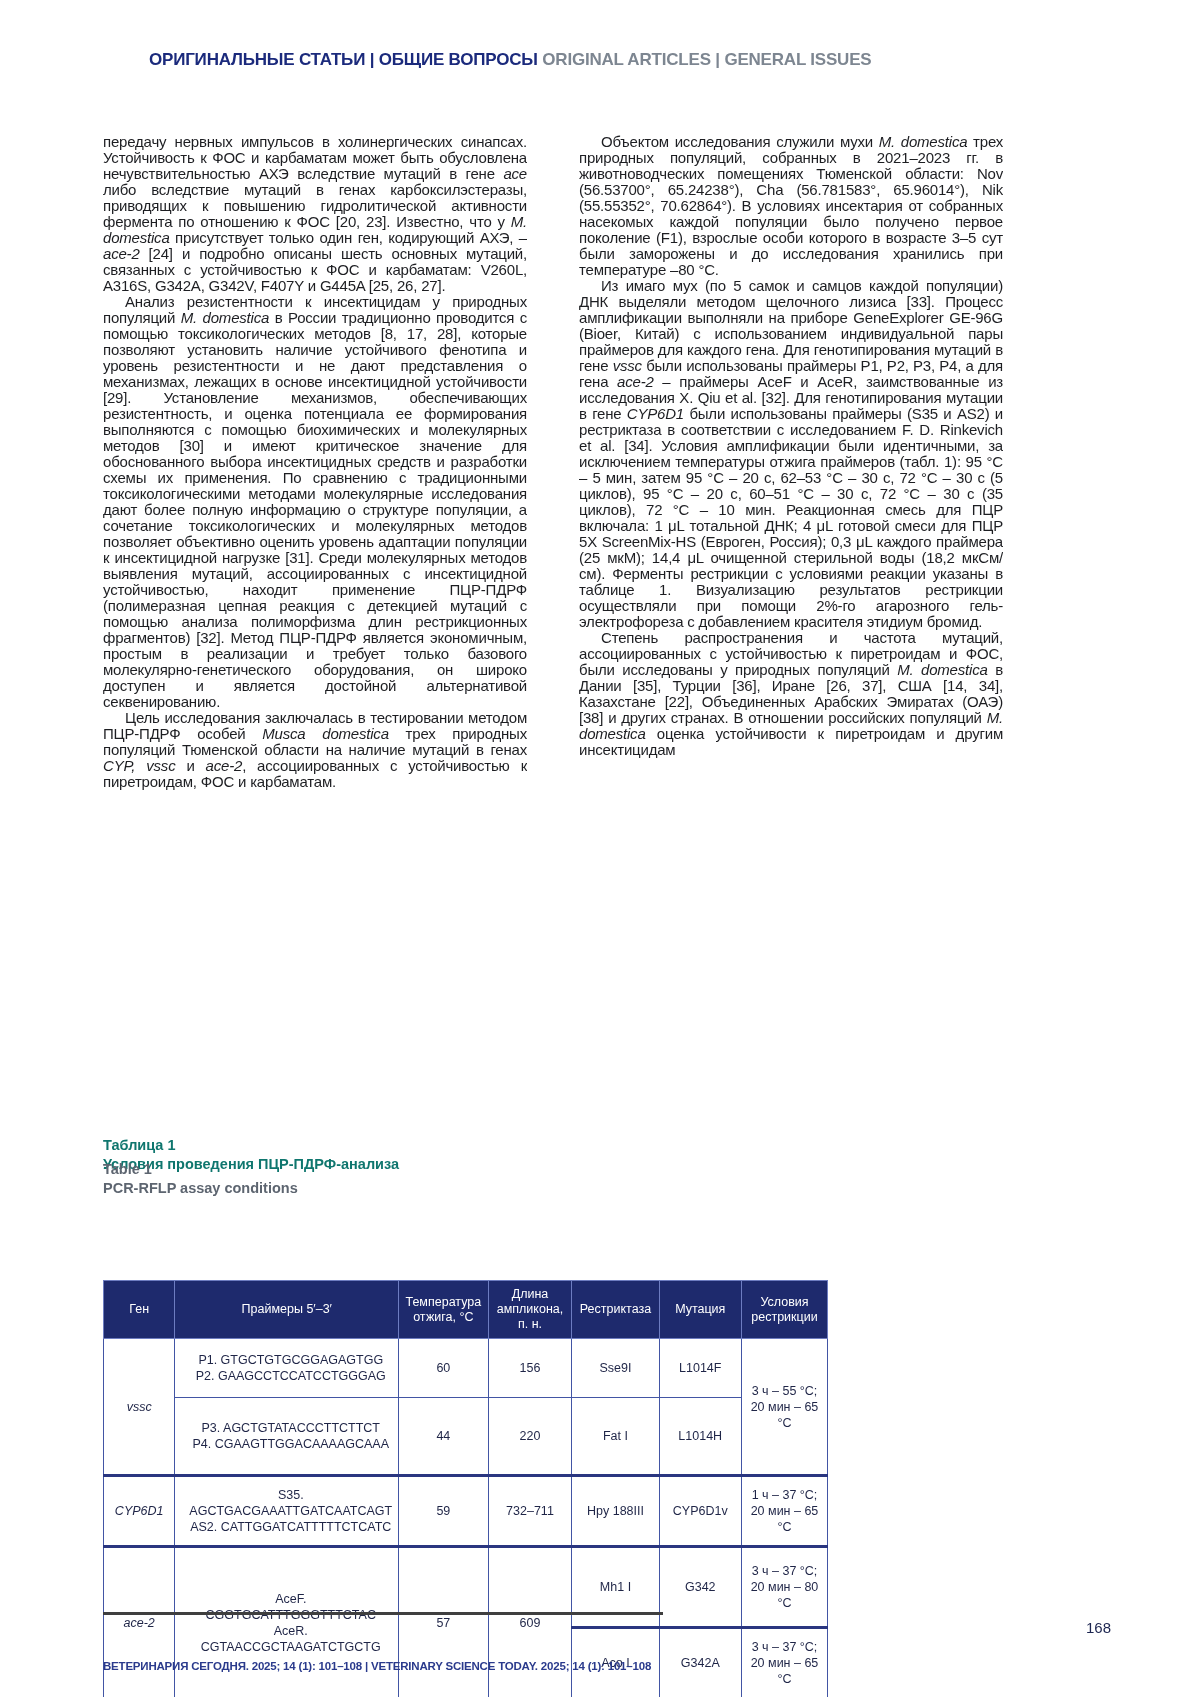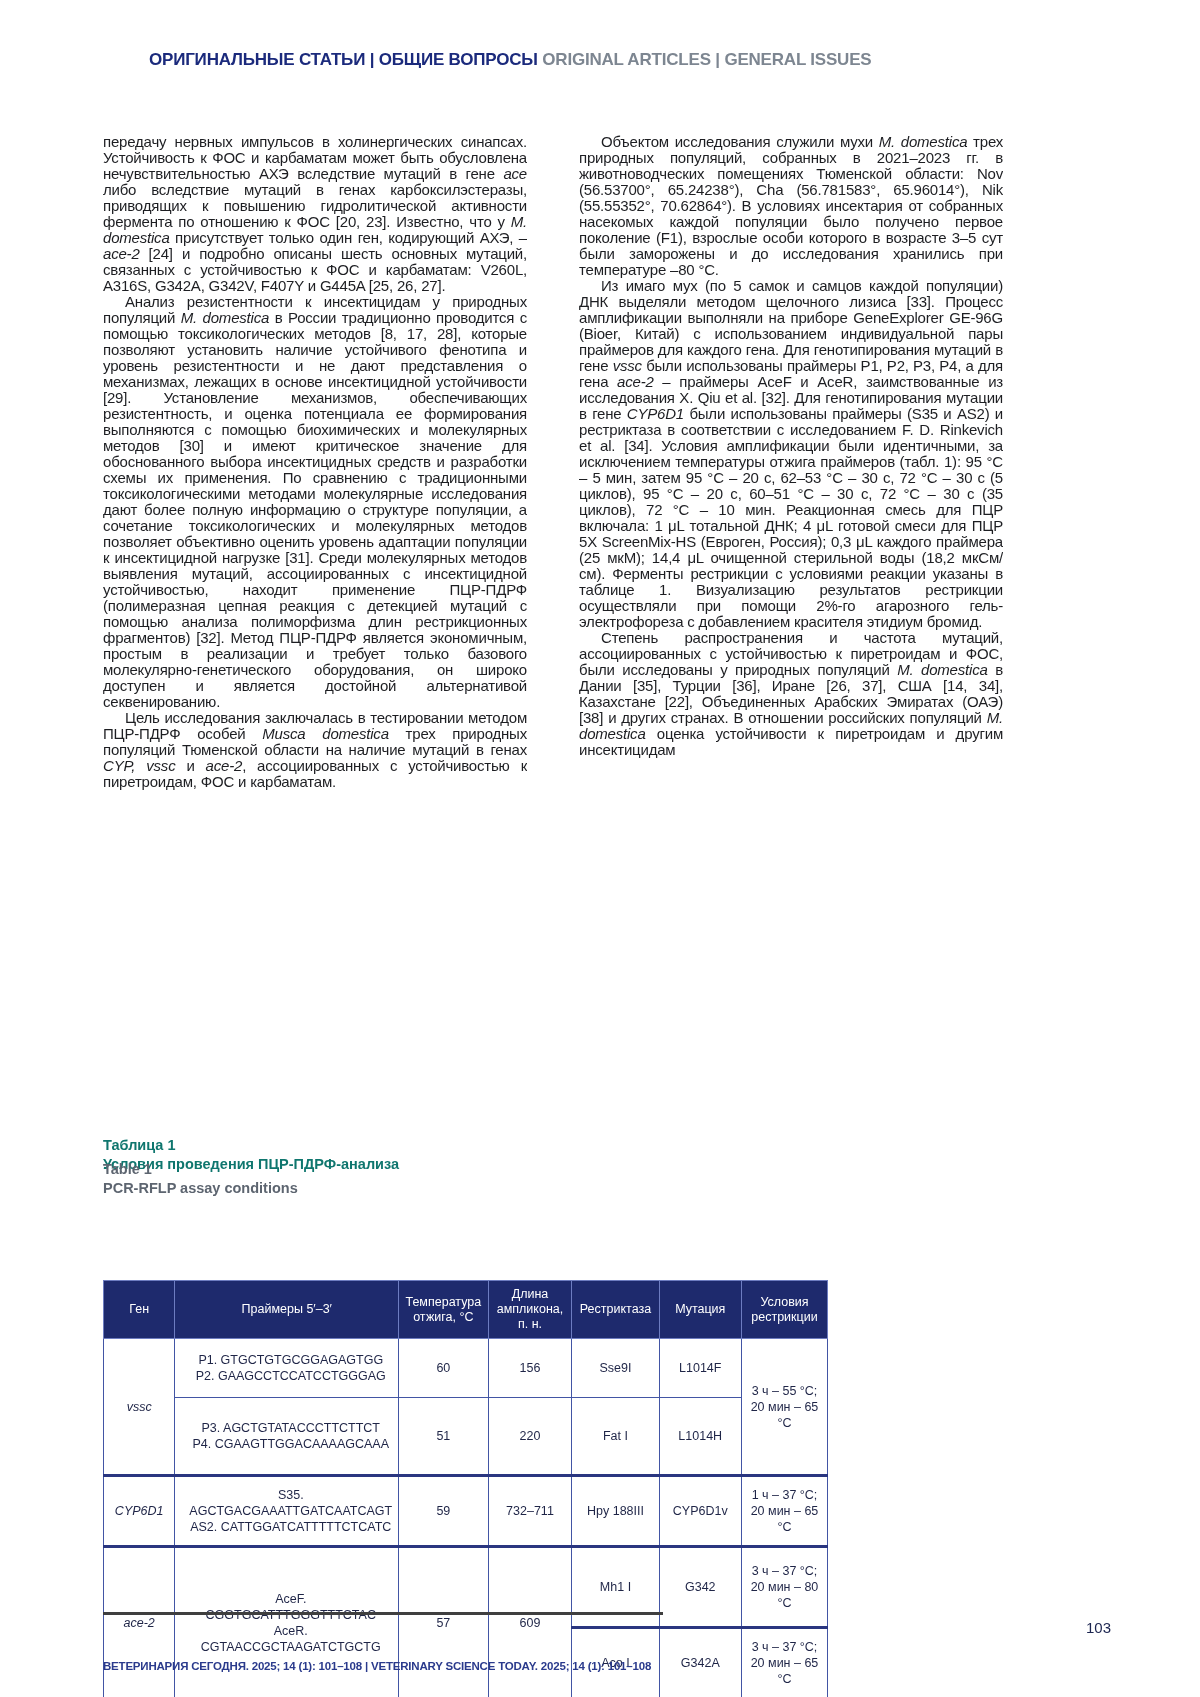--- a/index.html
+++ b/index.html
@@ -94,21 +94,21 @@
       <td>60</td>
       <td>156</td>
       <td>Sse9I</td>
       <td>L1014F</td>
       <td rowspan="2">3 ч – 55 °C;
 20 мин – 65 °C</td>
     </tr>
     <tr class="h2">
       <td class="primers">P3. AGCTGTATACCCTTCTTCT
 P4. CGAAGTTGGACAAAAGCAAA</td>
-      <td>51</td>
+      <td>44</td>
       <td>220</td>
       <td>Fat I</td>
       <td>L1014H</td>
     </tr>
     <tr class="h3">
       <td class="gene tsep">CYP6D1</td>
       <td class="primers tsep">S35. AGCTGACGAAATTGATCAATCAGT
 AS2. CATTGGATCATTTTTCTCATC</td>
       <td class="tsep">59</td>
       <td class="tsep">732–711</td>
@@ -132,13 +132,13 @@
       <td class="tsep">Aco I</td>
       <td class="tsep">G342A</td>
       <td class="tsep">3 ч – 37 °C;
 20 мин – 65 °C</td>
     </tr>
   </tbody>
 </table>
 
 <div class="footer-rule"></div>
 <div class="footer-text">ВЕТЕРИНАРИЯ СЕГОДНЯ. 2025; 14 (1): 101–108 | VETERINARY SCIENCE TODAY. 2025; 14 (1): 101–108</div>
-<div class="page-number">103</div>
+<div class="page-number">168</div>
 
 </body></html>

